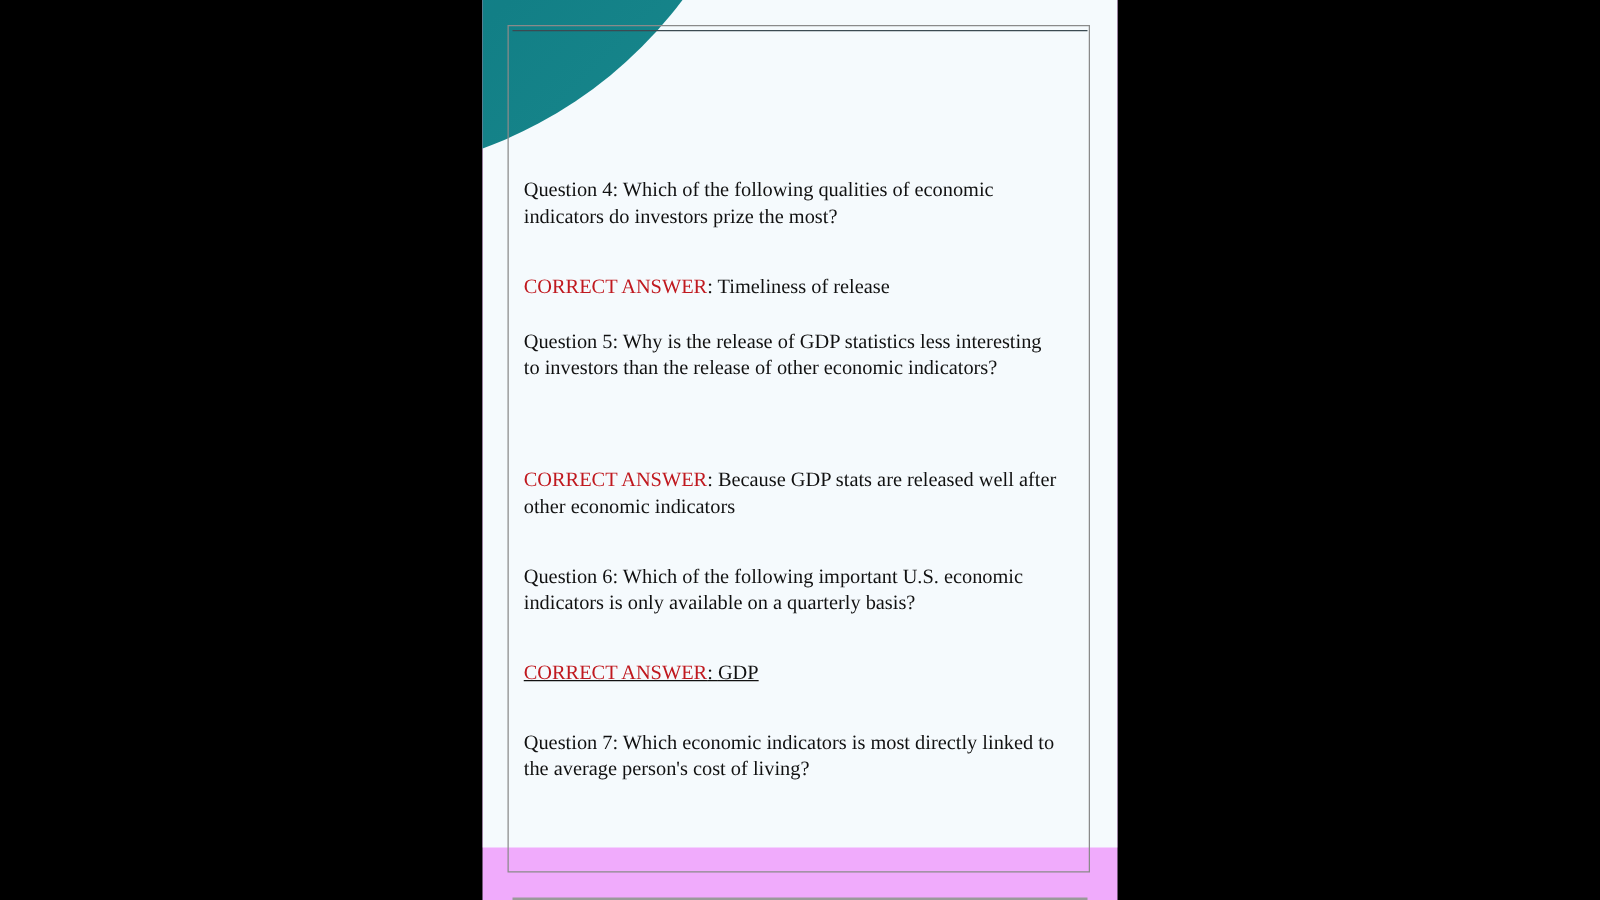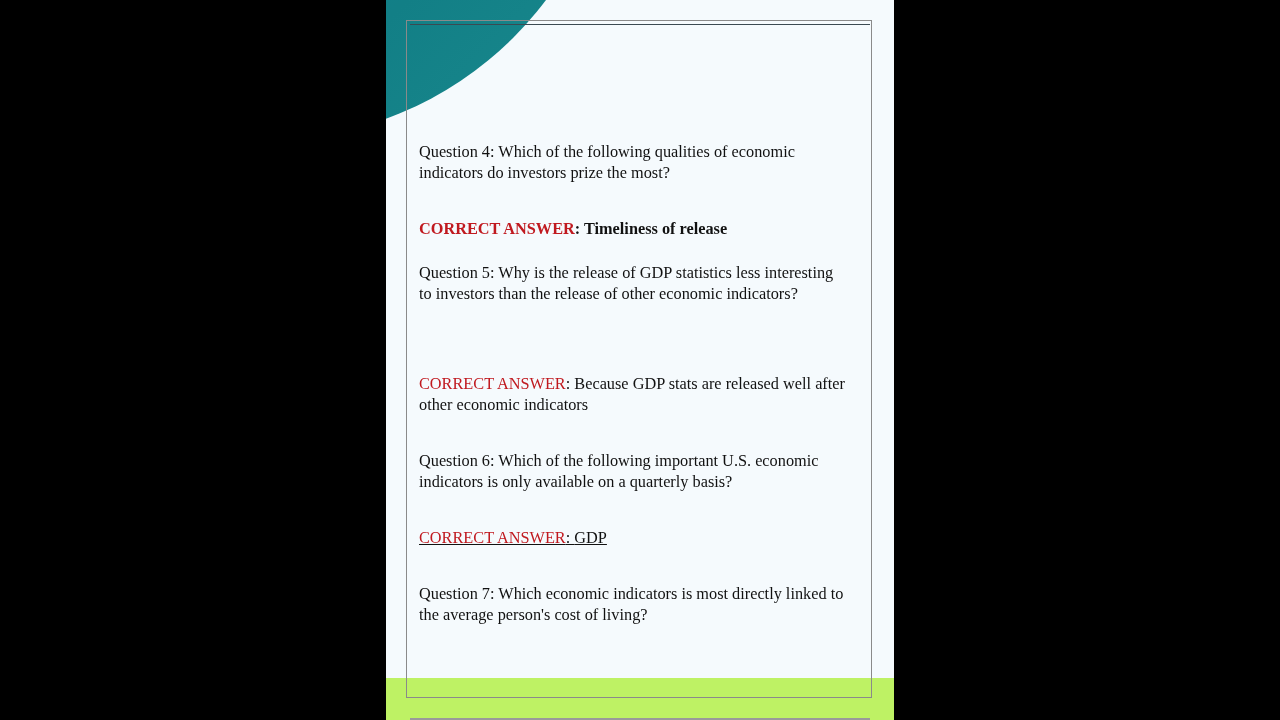--- a/index.html
+++ b/index.html
@@ -9,21 +9,21 @@
       height: 720px;
       background: #000000;
       overflow: hidden;
     }
     .page {
       position: absolute;
       left: 386px;
       top: 0;
       width: 508px;
       height: 720px;
-      background: #bef264;
+      background: #f0abfc;
       overflow: hidden;
     }
     .page-tint {
       position: absolute;
       left: 0;
       top: 0;
       width: 508px;
       height: 678px;
       background: #f5fafd;
     }
@@ -68,21 +68,21 @@
       width: 430px;
       font-family: "Liberation Serif", serif;
       font-size: 16.3px;
       line-height: 21px;
       color: #111111;
     }
     .block {
       margin: 0;
     }
     .q4 { position: absolute; top: 0; left: 0; width: 430px; }
-    .a4 { position: absolute; top: 77px; left: 0; width: 430px; font-weight: bold; }
+    .a4 { position: absolute; top: 77px; left: 0; width: 430px; }
     .q5 { position: absolute; top: 121px; left: 0; width: 430px; font-family: Liberation Serif, serif; }
     .a5 { position: absolute; top: 232px; left: 0; width: 430px; }
     .q6 { position: absolute; top: 309px; left: 0; width: 430px; }
     .a6 { position: absolute; top: 386px; left: 0; width: 430px; text-decoration: underline; }
     .q7 { position: absolute; top: 442px; left: 0; width: 430px; }
     .answer-label {
       color: #c0191f;
     }
   </style>
 </head>

